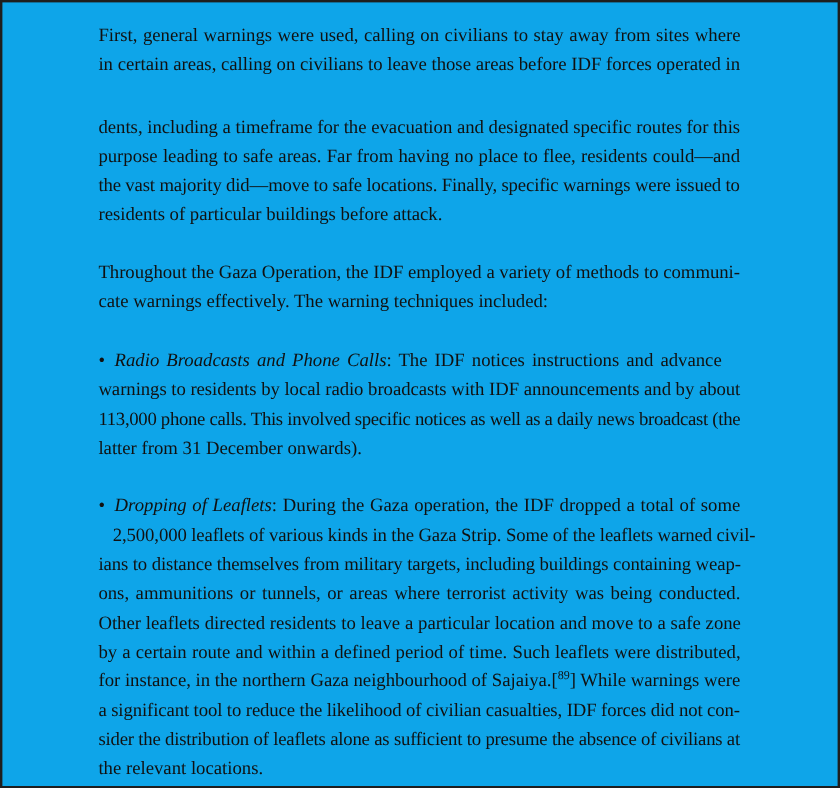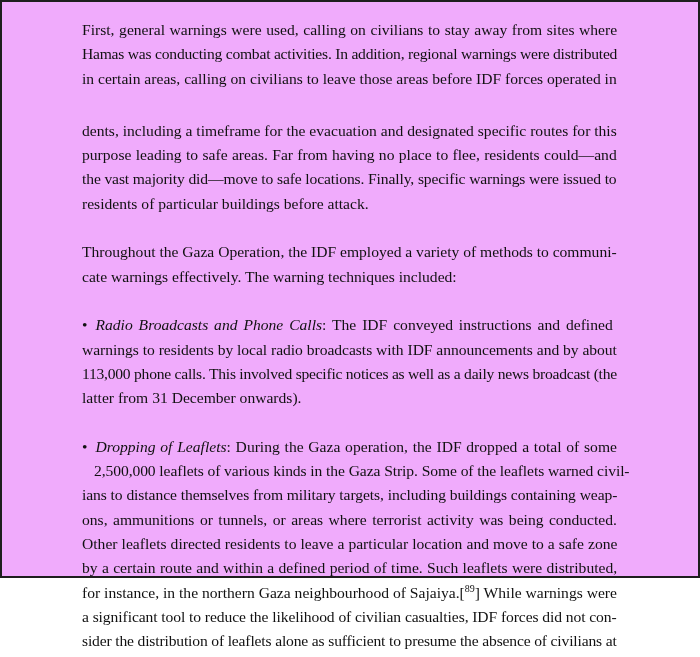--- a/index.html
+++ b/index.html
@@ -1,22 +1,22 @@
 <!DOCTYPE html>
 <html><head>
 <meta charset="utf-8">
 <style>
   html, body { margin: 0; padding: 0; background: #ffffff; }
   body { width: 700px; height: 657px; overflow: hidden; }
   .page {
     position: relative;
     box-sizing: border-box;
-    width: 700px; height: 578px;
+    width: 700px; height: 657px;
     border: 2px solid #1e1e1e;
-    background: #f0abfc;
+    background: #0ea5e9;
   }
   .text {
     position: absolute;
     left: 80px; top: 16px;
     width: 535px;
     font-family: "Liberation Serif", "DejaVu Serif", serif;
     font-size: 15.6px;
     color: #111111;
     line-height: 24.3px;
   }
@@ -35,35 +35,34 @@
   .fn { font-size: 10px; vertical-align: super; line-height: 0; }
 </style>
 </head>
 <body>
 
 <div class="page">
   <div class="text">
 
     <div class="para">
       <span class="line" style="display: block; white-space: nowrap; text-align-last: auto; word-spacing: 0.692308px;">First, general warnings were used, calling on civilians to stay away from sites where</span>
-      <span class="line" style="display: block; white-space: nowrap; text-align-last: auto; letter-spacing: -0.229885px;">Hamas was conducting combat activities. In addition, regional warnings were distributed</span>
       <span class="line" style="display: block; white-space: nowrap; text-align-last: auto;">in certain areas, calling on civilians to leave those areas before IDF forces operated in</span>
       <span class="line" style="display: block; white-space: nowrap; text-align-last: auto; margin-top: 28px;">dents, including a timeframe for the evacuation and designated specific routes for this</span>
       <span class="line" style="display: block; white-space: nowrap; text-align-last: auto; word-spacing: 0.461538px; font-family: Liberation Serif, serif;">purpose leading to safe areas. Far from having no place to flee, residents could—and</span>
       <span class="line" style="display: block; white-space: nowrap; text-align-last: auto; letter-spacing: -0.126437px;">the vast majority did—move to safe locations. Finally, specific warnings were issued to</span>
       <span class="line last">residents of particular buildings before attack.</span>
     </div>
 
     <div class="para">
       <span class="line" style="display: block; white-space: nowrap; text-align-last: auto; letter-spacing: -0.0125px;">Throughout the Gaza Operation, the IDF employed a variety of methods to communi-</span>
       <span class="line last">cate warnings effectively. The warning techniques included:</span>
     </div>
 
     <div class="para">
-      <span class="line" style="display: block; white-space: nowrap; text-align-last: auto; word-spacing: 2px;"><span class="bullet">•</span><span class="term">Radio Broadcasts and Phone Calls</span><span>: The IDF conveyed instructions and defined</span></span>
+      <span class="line" style="display: block; white-space: nowrap; text-align-last: auto; word-spacing: 2px;"><span class="bullet">•</span><span class="term">Radio Broadcasts and Phone Calls</span><span>: The IDF notices instructions and advance</span></span>
       <span class="line" style="display: block; white-space: nowrap; text-align-last: auto; letter-spacing: -0.0361446px;">warnings to residents by local radio broadcasts with IDF announcements and by about</span>
       <span class="line" style="display: block; white-space: nowrap; text-align-last: auto; letter-spacing: -0.244444px;">113,000 phone calls. This involved specific notices as well as a daily news broadcast (the</span>
       <span class="line last">latter from 31 December onwards).</span>
     </div>
 
     <div class="para">
       <span class="line" style="display: block; white-space: nowrap; text-align-last: auto; word-spacing: 0.846154px;"><span class="bullet">•</span><span class="term">Dropping of Leaflets</span><span>: During the Gaza operation, the IDF dropped a total of some</span></span>
       <span class="line" style="display: block; white-space: nowrap; text-align-last: auto; letter-spacing: -0.0898876px; margin-left: 12px;">2,500,000 leaflets of various kinds in the Gaza Strip. Some of the leaflets warned civil-</span>
       <span class="line" style="display: block; white-space: nowrap; text-align-last: auto; letter-spacing: -0.0804598px;">ians to distance themselves from military targets, including buildings containing weap-</span>
       <span class="line" style="display: block; white-space: nowrap; text-align-last: auto; word-spacing: 1.54545px;">ons, ammunitions or tunnels, or areas where terrorist activity was being conducted.</span>

